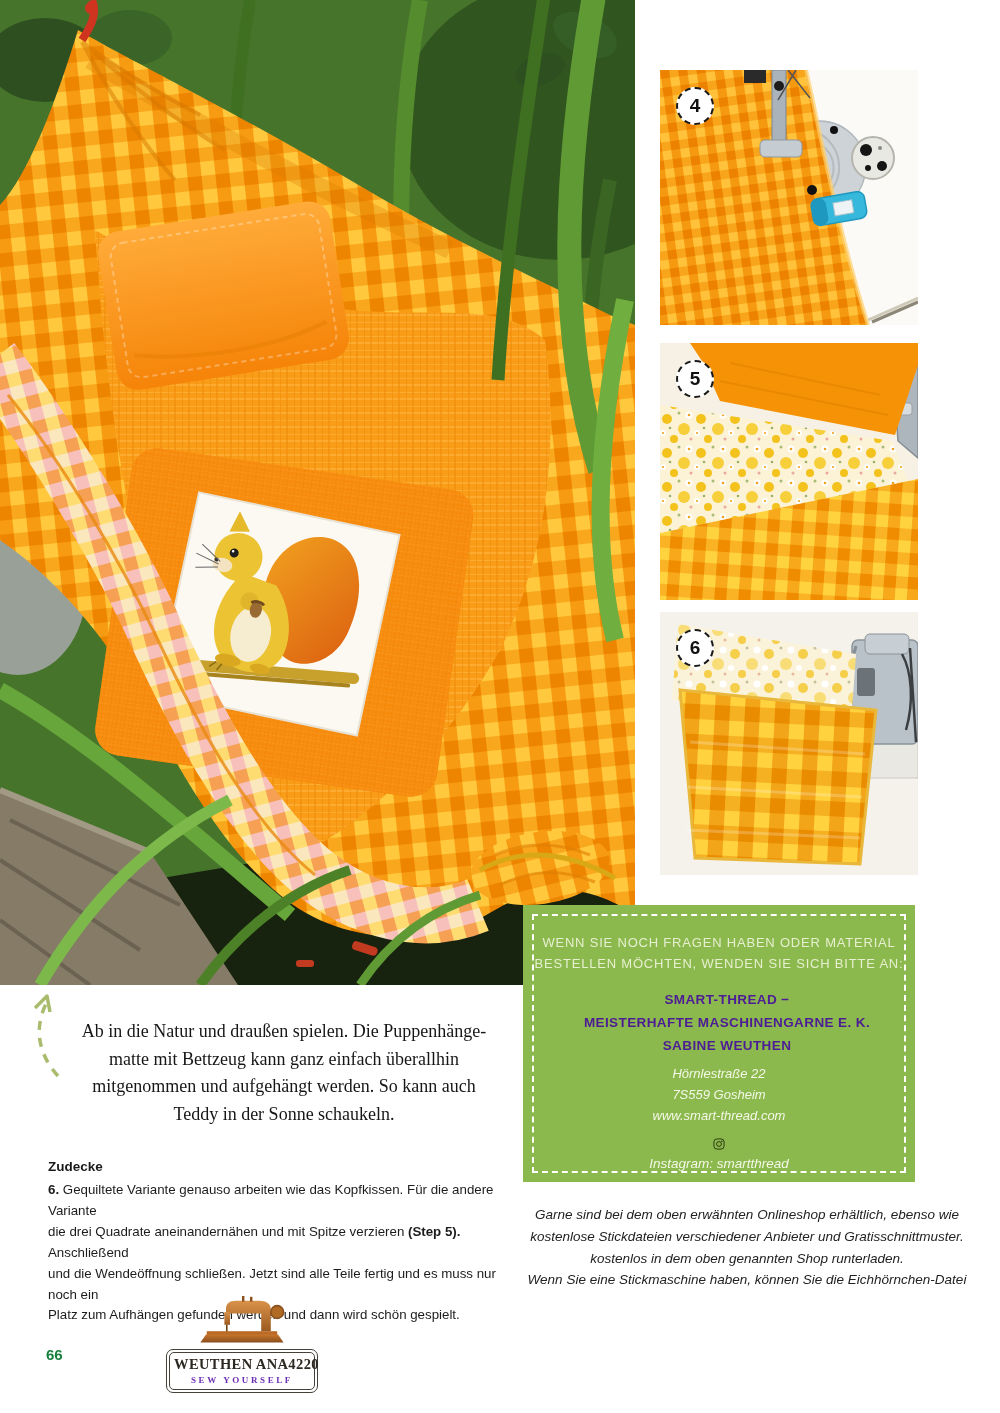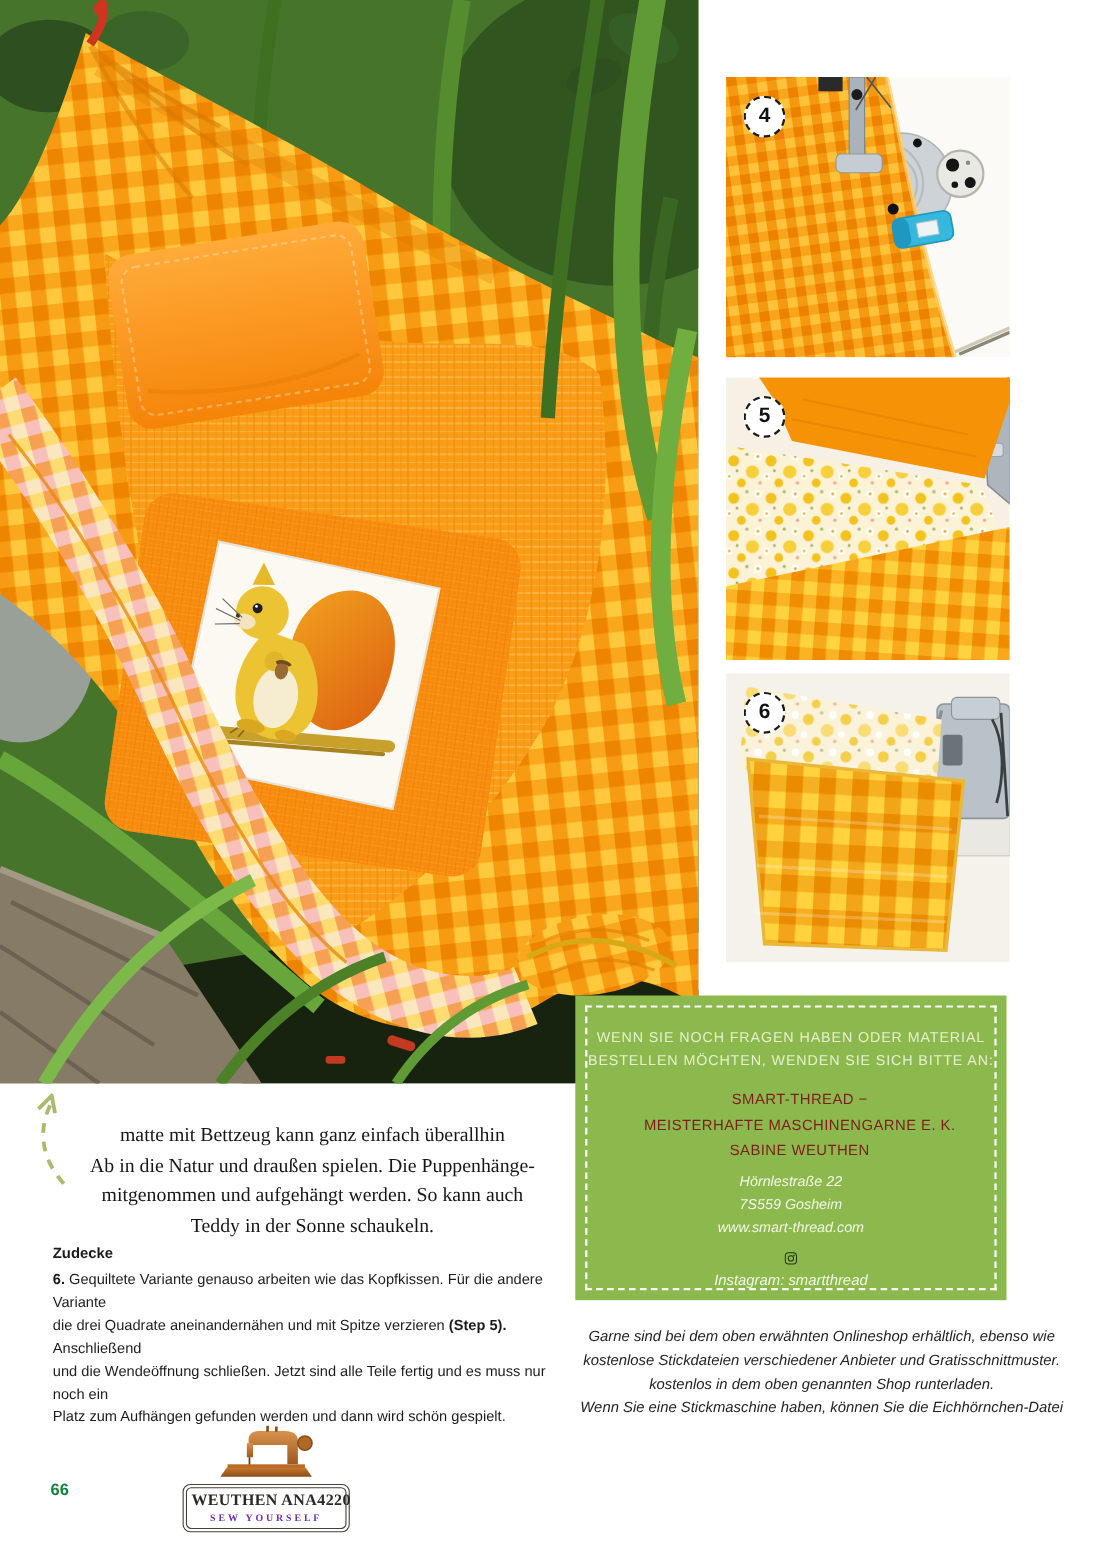--- a/index.html
+++ b/index.html
@@ -12,30 +12,30 @@
   .step-photo-5{left:660px;top:343px;width:258px;height:257px;}
   .step-photo-6{left:660px;top:612px;width:258px;height:263px;}
   .step-badge{position:absolute;left:16px;top:17px;width:34px;height:34px;border-radius:50%;
         background:#ffffff;border:2px dashed #1a1a1a;display:flex;align-items:center;justify-content:center;
         font-weight:bold;font-size:19px;color:#111;z-index:3;}
   
   .green-box{position:absolute;left:523px;top:905px;width:392px;height:277px;background:#8cb94d;z-index:5;}
   .green-box-inner{position:absolute;left:9px;top:9px;right:9px;bottom:9px;border:2px dashed #ffffff;
         display:flex;flex-direction:column;align-items:center;text-align:center;padding-top:16px;box-sizing:border-box;}
   .gb-intro{font-size:13px;letter-spacing:0.8px;color:#e6efcf;line-height:21px;margin:0 0 14px 0;}
-  .gb-names{font-size:13.5px;font-weight:normal;color:#7f1d1d;line-height:23px;margin:0 0 6px 16px;letter-spacing:0.4px;}
+  .gb-names{font-size:13.5px;font-weight:bold;color:#4c1d95;line-height:23px;margin:0 0 6px 16px;letter-spacing:0.4px;}
   .gb-address{font-size:13px;font-style:italic;color:#f4f8e8;line-height:21px;margin:0 0 10px 0;}
   .gb-insta-icon{width:26px;height:26px;margin:2px 0 6px 0;}
   .gb-insta-label{font-size:13.5px;font-style:italic;color:#f4f8e8;}
   
   .quote-arrow{position:absolute;left:22px;top:992px;width:50px;height:88px;z-index:2;}
   .quote{position:absolute;left:38px;top:1018px;width:492px;text-align:center;
         font-family:"Liberation Serif",serif;font-size:18px;line-height:27.5px;color:#161616;z-index:2;}
   
-  .zudecke{position:absolute;left:48px;top:1132px;width:470px;}
+  .zudecke{position:absolute;left:48px;top:1159px;width:470px;}
   .zudecke-heading{font-size:13.5px;font-weight:bold;margin:0 0 6px 0;}
   .zudecke-body{font-size:13.3px;line-height:20.9px;color:#1c1c1c;}
   
   .notes{position:absolute;left:512px;top:1204px;width:470px;text-align:center;
         font-size:13.5px;font-style:italic;line-height:21.8px;color:#222;}
   
   .page-number{position:absolute;left:46px;top:1346px;font-size:15px;font-weight:bold;color:#15803d;}
   
   .logo{position:absolute;left:166px;top:1296px;width:152px;height:112px;text-align:center;}
   .logo-machine{width:104px;height:56px;margin:0 auto;display:block;}
@@ -339,22 +339,22 @@
       </svg>
       <div class="gb-insta-label">Instagram: smartthread</div>
     </div>
   </div>
 
   <svg class="quote-arrow" viewBox="0 0 50 88">
     <path d="M36,84 C16,62 12,36 24,12" stroke="#a9bc6e" stroke-width="3.5" stroke-dasharray="9 8" fill="none"></path>
     <path d="M13,16 L25,4 L28,20" stroke="#a9bc6e" stroke-width="3.5" fill="none" stroke-linejoin="round"></path>
   </svg>
   <div class="quote">
+      <div><span>Ab in die Natur und draußen spielen. Die Puppenhänge-</span></div>
       <div><span>matte mit Bettzeug kann ganz einfach überallhin</span></div>
-      <div><span>Ab in die Natur und draußen spielen. Die Puppenhänge-</span></div>
       <div><span>mitgenommen und aufgehängt werden. So kann auch</span></div>
       <div><span>Teddy in der Sonne schaukeln.</span></div>
     </div>
 
   <div class="zudecke">
     <div class="zudecke-heading">Zudecke</div>
     <div class="zudecke-body">
         <div><span style="font-weight: bold;">6. </span><span>Gequiltete Variante genauso arbeiten wie das Kopfkissen. Für die andere Variante</span></div>
         <div><span>die drei Quadrate aneinandernähen und mit Spitze verzieren </span><span style="font-weight: bold;">(Step 5).</span><span> Anschließend</span></div>
         <div><span>und die Wendeöffnung schließen. Jetzt sind alle Teile fertig und es muss nur noch ein</span></div>

